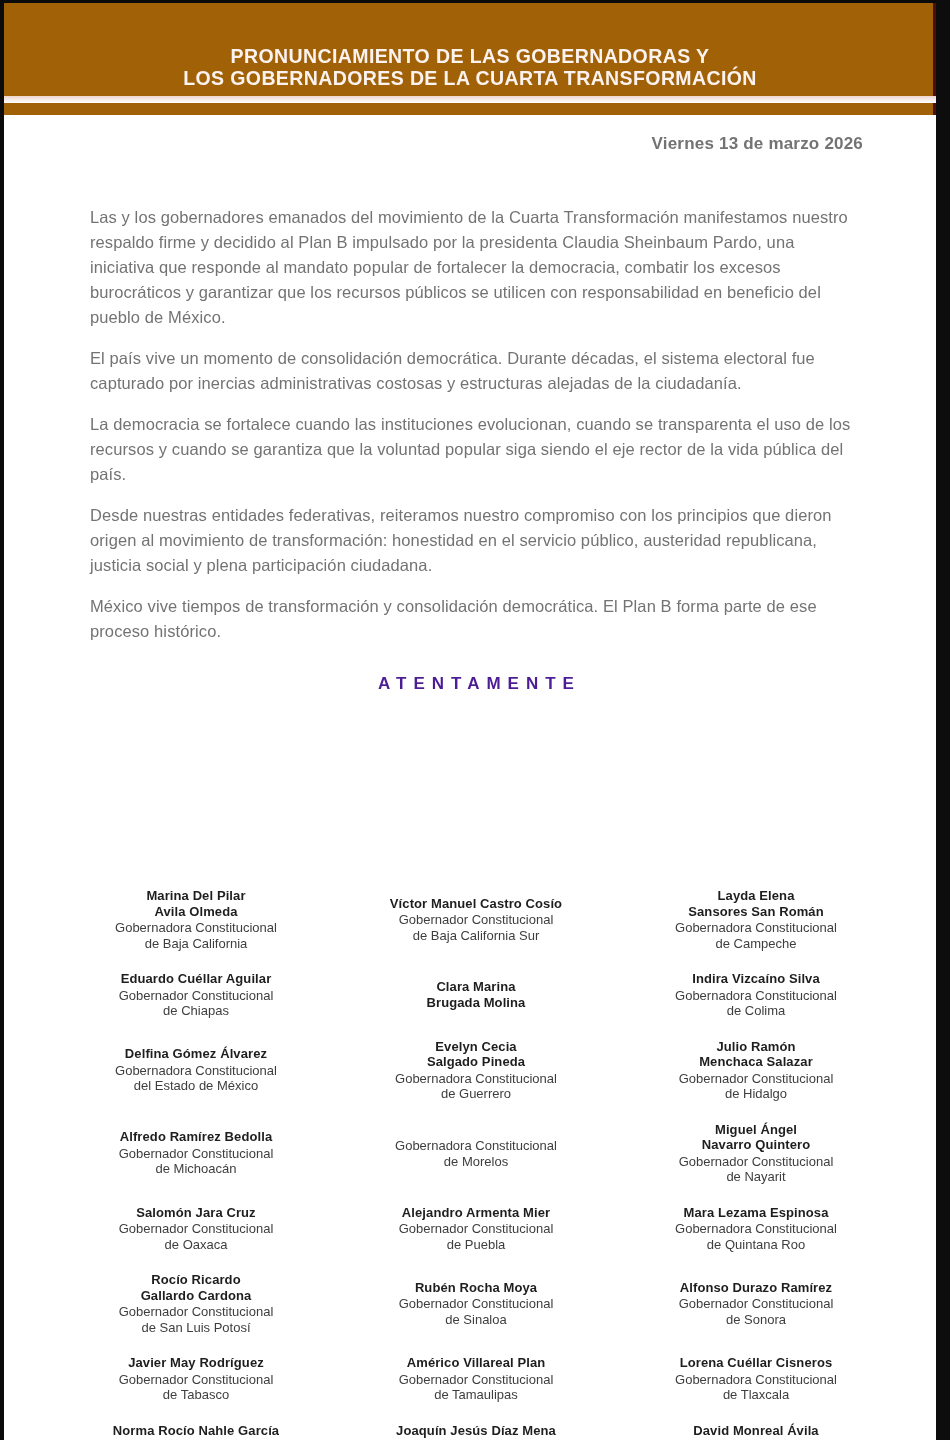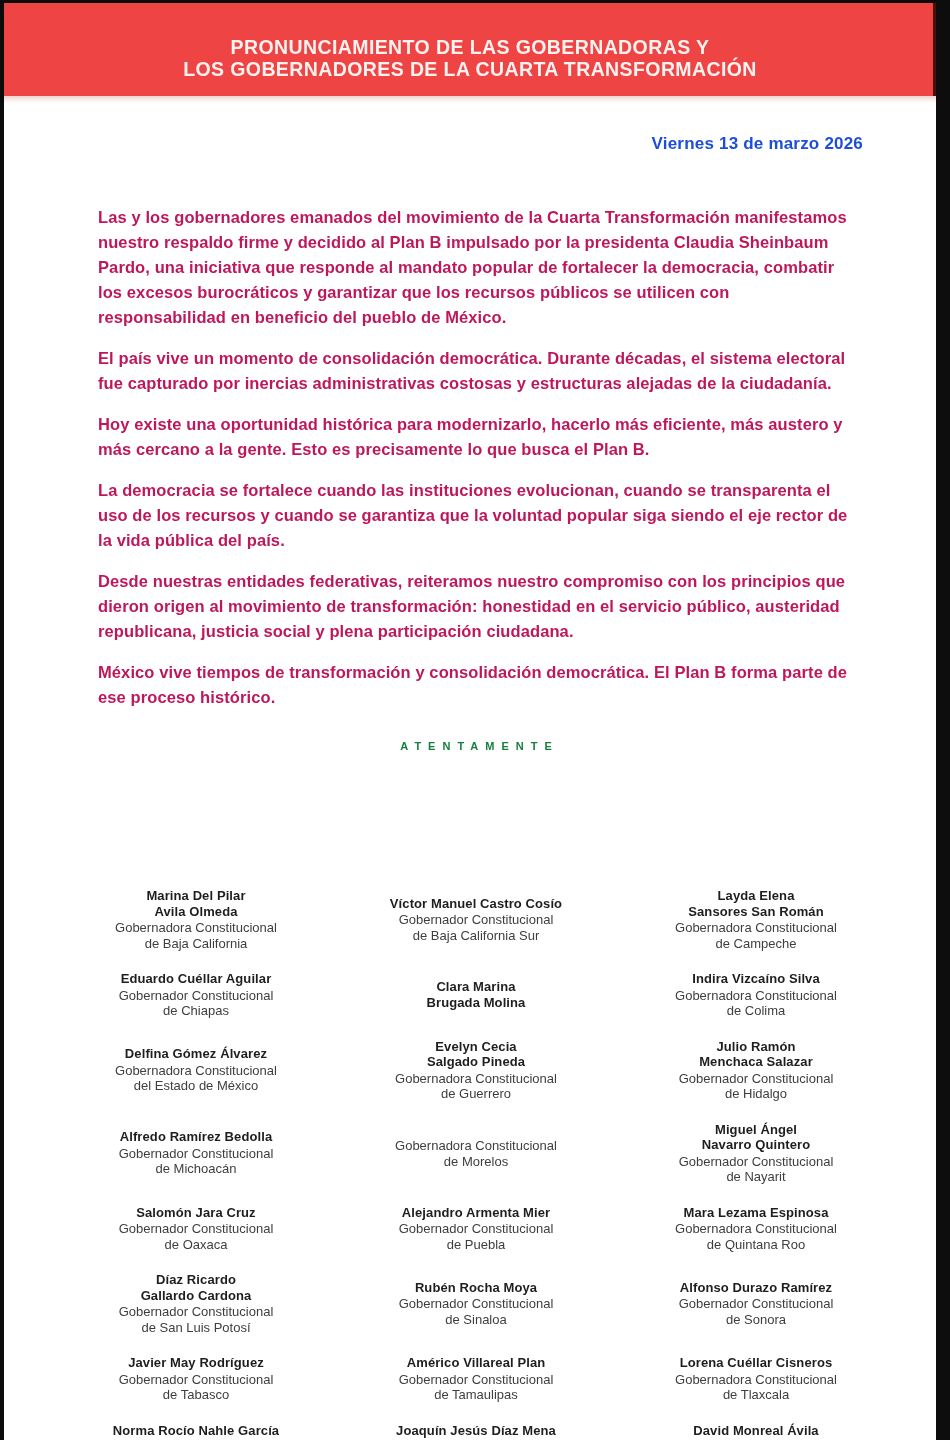--- a/index.html
+++ b/index.html
@@ -18,22 +18,22 @@
   }
   .edge-left {
     position: absolute; left: 0; top: 0; width: 4px; height: 1440px;
     background: #0b0b0b;
   }
   .edge-right {
     position: absolute; right: 0; top: 0; width: 14px; height: 1440px;
     background: #0d0d0d;
   }
   .banner {
-    position: absolute; left: 4px; top: 3px; width: 932px; height: 93px;
-    background: #ef4444;
+    position: absolute; left: 4px; top: 3px; width: 932px; height: 112px;
+    background: #a16207;
     display: flex; align-items: center; justify-content: center;
     box-shadow: inset -3px 0 0 #4a1009;
   }
   .banner-underline {
     position: absolute; left: 4px; top: 96px; width: 932px; height: 7px;
     background: linear-gradient(#efd6cf, #ffffff);
   }
   .banner-title {
     color: #fcf3f1;
     font-weight: bold;
@@ -43,46 +43,45 @@
     text-align: center;
     white-space: pre-line;
     padding-top: 16px;
   }
   .doc-date {
     position: absolute;
     top: 134px;
     right: 87px;
     font-size: 17px;
     font-weight: bold;
-    color: #1d4ed8;
+    color: #737373;
     letter-spacing: 0.2px;
     text-align: center;
   }
   .content {
     position: absolute;
     top: 205px;
     left: 90px;
     width: 772px;
   }
   .content p {
-    margin: 0 0 16px 8px;
+    margin: 0 0 16px 0;
     font-size: 16.5px;
     line-height: 25px;
-    color: #be185d;
+    color: #737373;
     letter-spacing: 0.1px;
-    font-weight: bold;
   }
   .closing {
     margin-top: 30px;
     text-align: center;
     font-weight: bold;
-    font-size: 11px;
+    font-size: 17px;
     letter-spacing: 7px;
     padding-left: 7px;
-    color: #15803d;
+    color: #4c1d95;
   }
   .signatures {
     position: absolute;
     top: 888px;
     left: 60px;
     width: 832px;
     display: grid;
     grid-template-columns: repeat(3, 1fr);
     column-gap: 8px;
     row-gap: 20px;
@@ -115,21 +114,20 @@
     <div class="banner-title">PRONUNCIAMIENTO DE LAS GOBERNADORAS Y
 LOS GOBERNADORES DE LA CUARTA TRANSFORMACIÓN</div>
   </div>
   <div class="banner-underline"></div>
 
   <div class="doc-date">Viernes 13 de marzo 2026</div>
 
   <div class="content">
     <p>Las y los gobernadores emanados del movimiento de la Cuarta Transformación manifestamos nuestro respaldo firme y decidido al Plan B impulsado por la presidenta Claudia Sheinbaum Pardo, una iniciativa que responde al mandato popular de fortalecer la democracia, combatir los excesos burocráticos y garantizar que los recursos públicos se utilicen con responsabilidad en beneficio del pueblo de México.</p>
     <p>El país vive un momento de consolidación democrática. Durante décadas, el sistema electoral fue capturado por inercias administrativas costosas y estructuras alejadas de la ciudadanía.</p>
-    <p>Hoy existe una oportunidad histórica para modernizarlo, hacerlo más eficiente, más austero y más cercano a la gente. Esto es precisamente lo que busca el Plan B.</p>
     <p>La democracia se fortalece cuando las instituciones evolucionan, cuando se transparenta el uso de los recursos y cuando se garantiza que la voluntad popular siga siendo el eje rector de la vida pública del país.</p>
     <p>Desde nuestras entidades federativas, reiteramos nuestro compromiso con los principios que dieron origen al movimiento de transformación: honestidad en el servicio público, austeridad republicana, justicia social y plena participación ciudadana.</p>
     <p>México vive tiempos de transformación y consolidación democrática. El Plan B forma parte de ese proceso histórico.</p>
     <div class="closing">ATENTAMENTE</div>
   </div>
 
   <div class="signatures">
     <div class="sig">
       <span class="sig-name">Marina Del Pilar
 Avila Olmeda</span>
@@ -202,21 +200,21 @@
       <span class="sig-name">Alejandro Armenta Mier</span>
       <span class="sig-title">Gobernador Constitucional
 de Puebla</span>
     </div>
     <div class="sig">
       <span class="sig-name">Mara Lezama Espinosa</span>
       <span class="sig-title">Gobernadora Constitucional
 de Quintana Roo</span>
     </div>
     <div class="sig">
-      <span class="sig-name">Díaz Ricardo
+      <span class="sig-name">Rocío Ricardo
 Gallardo Cardona</span>
       <span class="sig-title">Gobernador Constitucional
 de San Luis Potosí</span>
     </div>
     <div class="sig">
       <span class="sig-name">Rubén Rocha Moya</span>
       <span class="sig-title">Gobernador Constitucional
 de Sinaloa</span>
     </div>
     <div class="sig">

